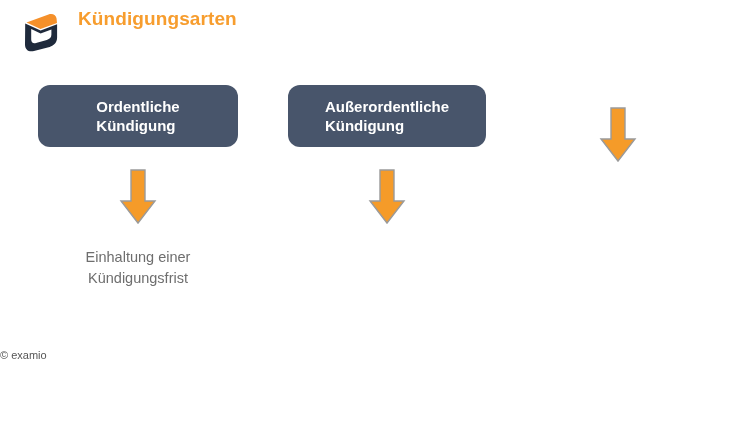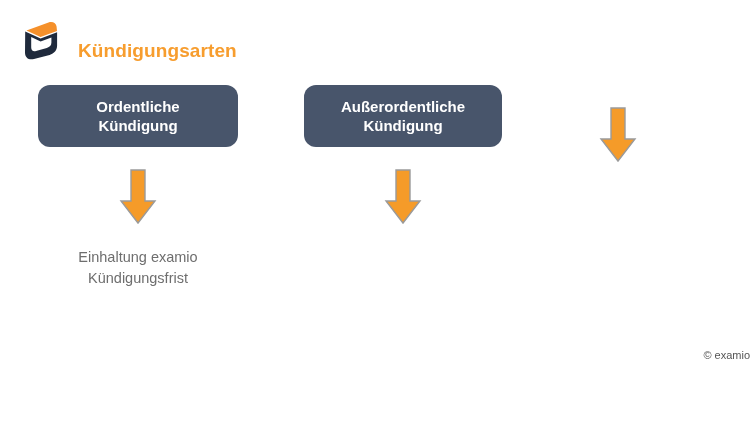--- a/index.html
+++ b/index.html
@@ -18,23 +18,23 @@
     position: relative;
     width: 750px;
     height: 422px;
     background: #ffffff;
   }
 
   
   .header {
     position: absolute;
     left: 18px;
-    top: 16px;
+    top: 8px;
     display: flex;
-    align-items: flex-end;
+    align-items: flex-start;
     gap: 14px;
   }
   .logo {
     width: 46px;
     height: 46px;
     display: block;
     flex: 0 0 auto;
   }
   .brand-title {
     font-size: 19px;
@@ -43,37 +43,37 @@
     letter-spacing: 0.1px;
     white-space: nowrap;
   }
 
   
   .column {
     position: absolute;
     top: 85px;
   }
   .col-1 { left: 38px;  width: 200px; }
-  .col-2 { left: 304px; width: 198px; }
+  .col-2 { left: 288px; width: 198px; }
   .col-3 { left: 533px; width: 169px; }
 
   .type-box {
     box-sizing: border-box;
     width: 100%;
     height: 62px;
     background: #48556B;
     border-radius: 12px;
     color: #ffffff;
     font-size: 15px;
     font-weight: bold;
     line-height: 1.28;
     display: flex;
     align-items: center;
     justify-content: center;
-    text-align: center;
+    text-align: left;
     padding: 4px 8px;
     white-space: pre-line;
   }
 
   .arrow-wrap {
     height: 100px;
     display: flex;
     align-items: center;
     justify-content: center;
   }
@@ -88,21 +88,21 @@
     text-align: center;
     white-space: pre-line;
   }
 
   
   .footer-credit {
     position: absolute;
     left: 0;
     right: 0;
     top: 349px;
-    text-align: right;
+    text-align: left;
     font-size: 11px;
     color: #555555;
   }
 </style>
 </head>
 <body>
 
 <div id="canvas">
 
   <div class="header">
@@ -115,21 +115,21 @@
   </div>
 
   <div class="column col-1">
     <div class="type-box">Ordentliche
 Kündigung</div>
     <div class="arrow-wrap">
       <svg class="arrow-svg" width="38" height="56" viewBox="0 0 38 56" aria-hidden="true">
         <polygon points="12,1 26,1 26,32 36,32 19,54 2,32 12,32" fill="#F59B29" stroke="#9A9A9A" stroke-width="1.4" stroke-linejoin="miter"></polygon>
       </svg>
     </div>
-    <div class="caption">Einhaltung examio
+    <div class="caption">Einhaltung einer
 Kündigungsfrist</div>
   </div>
 
   <div class="column col-2">
     <div class="type-box">Außerordentliche
 Kündigung</div>
     <div class="arrow-wrap">
       <svg class="arrow-svg" width="38" height="56" viewBox="0 0 38 56" aria-hidden="true">
         <polygon points="12,1 26,1 26,32 36,32 19,54 2,32 12,32" fill="#F59B29" stroke="#9A9A9A" stroke-width="1.4" stroke-linejoin="miter"></polygon>
       </svg>

